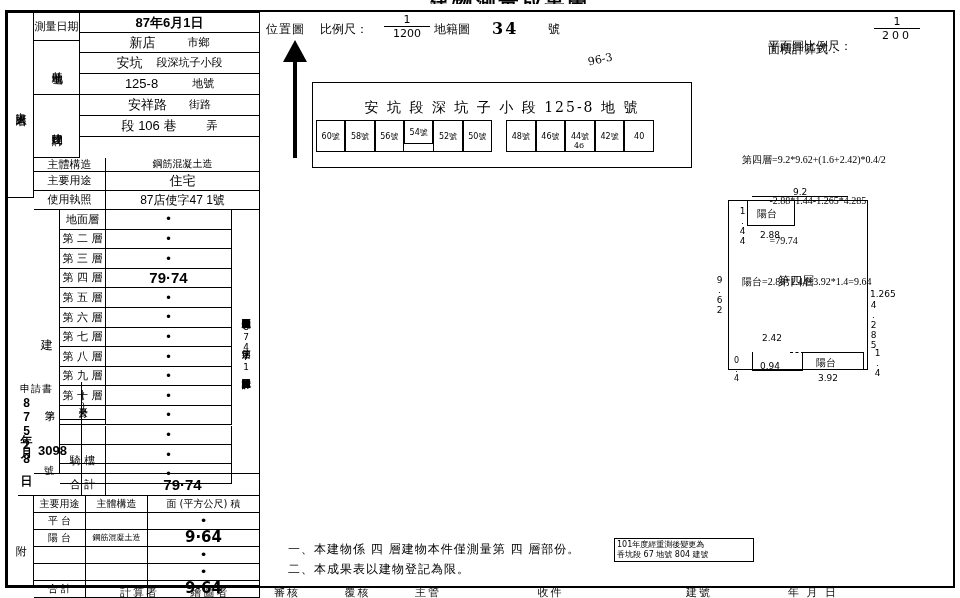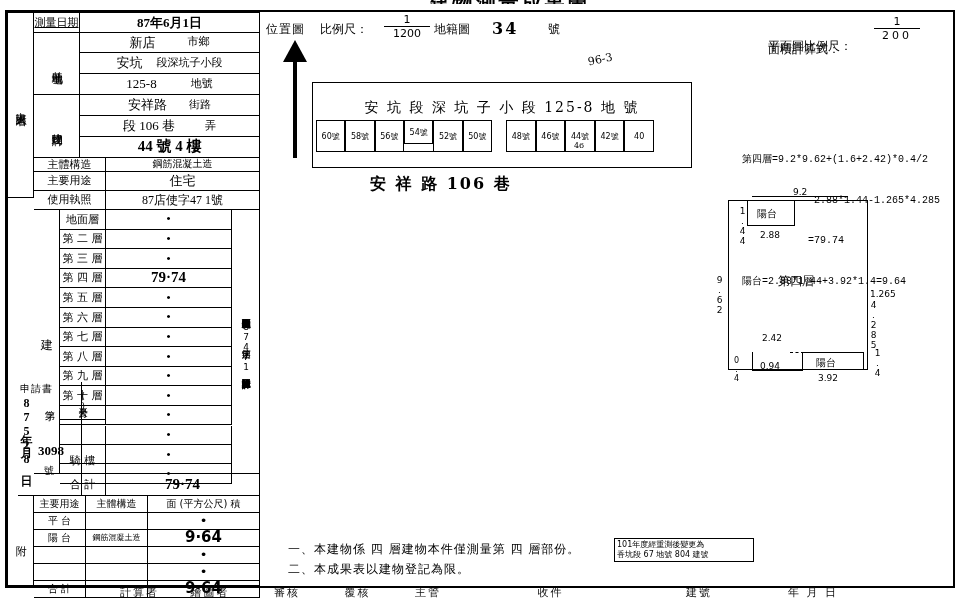--- a/index.html
+++ b/index.html
@@ -29,63 +29,63 @@
   }
 
   
   #frame{left:5px;top:10px;width:950px;height:578px;border:2px solid #000;}
 
   
   #ltable{left:7px;top:12px;width:253px;height:574px;border:1px solid #000;}
   .cell{position:absolute;box-sizing:border-box;border-right:1px solid #000;border-bottom:1px solid #000;
         display:flex;align-items:center;justify-content:center;text-align:center;font-size:11px;line-height:1.05;}
   .lbl{font-size:11px;letter-spacing:1px;}
-  .val{font-family:Liberation Serif, serif;}
+  .val{font-family:Liberation Sans, sans-serif;}
   .dash{border-top:1px dashed #000;}
 
   
   .unitbox{position:absolute;border:1px solid #000;box-sizing:border-box;font-size:8px;
            display:flex;align-items:center;justify-content:center;}
 
   
   .note{position:absolute;font-size:11px;line-height:1.5;}
-  .calc{position:absolute;font-size:10px;line-height:1.35;font-family:Liberation Mono, monospace;white-space:pre;}
+  .calc{position:absolute;font-size:10px;line-height:1.35;font-family:Liberation Serif, serif;white-space:pre;}
 
   .stampbox{position:absolute;border:1px solid #000;font-size:8px;line-height:1.25;padding:1px 2px;box-sizing:border-box;}
   .bottomrow{position:absolute;left:0;top:585px;width:960px;height:13px;font-size:11px;letter-spacing:2px;color:#111;}
 </style>
 </head>
 <body>
 
 <div class="sheet">
 
   <div id="title">建物測量成果圖</div>
 
   <div class="bx" id="frame"></div>
 
   <div class="bx" id="ltable">
 
     <div class="cell" style="left:0;top:0;width:26px;height:185px;">
       <span class="vert lbl">申請人姓名</span>
     </div>
 
-    <div class="cell" style="left:26px;top:0;width:46px;height:20px;font-size:11px;text-decoration:underline;">
+    <div class="cell" style="left:26px;top:0;width:46px;height:28px;font-size:11px;">
       <span>測量日期</span>
     </div>
     <div class="cell val" style="left:72px;top:0;width:180px;height:20px;font-size:13px;font-weight:bold;">
       <span>87年6月1日</span>
     </div>
 
     <div class="cell" style="left:26px;top:20px;width:46px;height:62px;">
       <span class="vert lbl">基地地號</span>
     </div>
 
     <div class="cell" style="left:72px;top:20px;width:180px;height:20px;">
       <span class="val" style="font-size:13px;margin-right:32px;">新店</span>
-      <span style="font-size:11px;font-family:Liberation Mono, monospace;">市鄉</span>
+      <span style="font-size:11px;">市鄉</span>
     </div>
 
     <div class="cell" style="left:72px;top:40px;width:180px;height:21px;">
       <span class="val" style="font-size:13px;margin-right:14px;">安坑</span>
       <span style="font-size:11px;">段深坑子小段</span>
     </div>
 
     <div class="cell" style="left:72px;top:61px;width:180px;height:21px;">
       <span class="val" style="font-size:13px;margin-right:34px;">125-8</span>
       <span style="font-size:11px;">地號</span>
@@ -94,23 +94,20 @@
     <div class="cell" style="left:26px;top:82px;width:46px;height:63px;">
       <span class="vert lbl">建物門牌</span>
     </div>
     <div class="cell" style="left:72px;top:82px;width:180px;height:21px;">
       <span class="val" style="font-size:13px;margin-right:22px;">安祥路</span>
       <span style="font-size:11px;">街路</span>
     </div>
     <div class="cell" style="left:72px;top:103px;width:180px;height:21px;text-align:right;">
       <span class="val" style="font-size:13px;margin-right:30px;">段 106 巷</span>
       <span style="font-size:11px;">弄</span>
-    </div>
-    <div class="cell val" style="left:72px;top:124px;width:180px;height:21px;font-size:15px;font-weight:bold;">
-      <span>44 號 4 樓</span>
     </div>
 
     <div class="cell" style="left:26px;top:145px;width:72px;height:14px;font-size:11px;">
       <span>主體構造</span>
     </div>
     <div class="cell val" style="left:98px;top:145px;width:154px;height:14px;font-size:10px;">
       <span>鋼筋混凝土造</span>
     </div>
 
     <div class="cell" style="left:26px;top:159px;width:72px;height:19px;font-size:11px;">
@@ -384,23 +381,20 @@
         <span>42號</span>
       </div>
       <div class="unitbox" style="left: 624.4px; top: 120px; width: 29.6px; height: 32px;">
         <span>40</span>
       </div>
     </div>
   <div class="note hand xs" style="left:574px;top:140px;font-size:8px;">
     <span>46</span>
   </div>
 
-  <div class="note hand" style="left:370px;top:172px;font-size:16px;font-weight:bold;letter-spacing:2px;">
-    <span>安 祥 路 106 巷</span>
-  </div>
 
   <div class="note" style="left:768px;top:30px;font-size:12px;margin-top:7px;">
     <span>平面圖比例尺：</span>
   </div>
   <div class="abs" style="left:874px;top:15px;width:46px;text-align:center;font-size:11px;">
     <div>1</div>
     <div style="border-top:1px solid #000;letter-spacing:3px;">200</div>
   </div>
   <div class="note" style="left:768px;top:40px;font-size:12px;">
     <span>面積計算式：</span>

